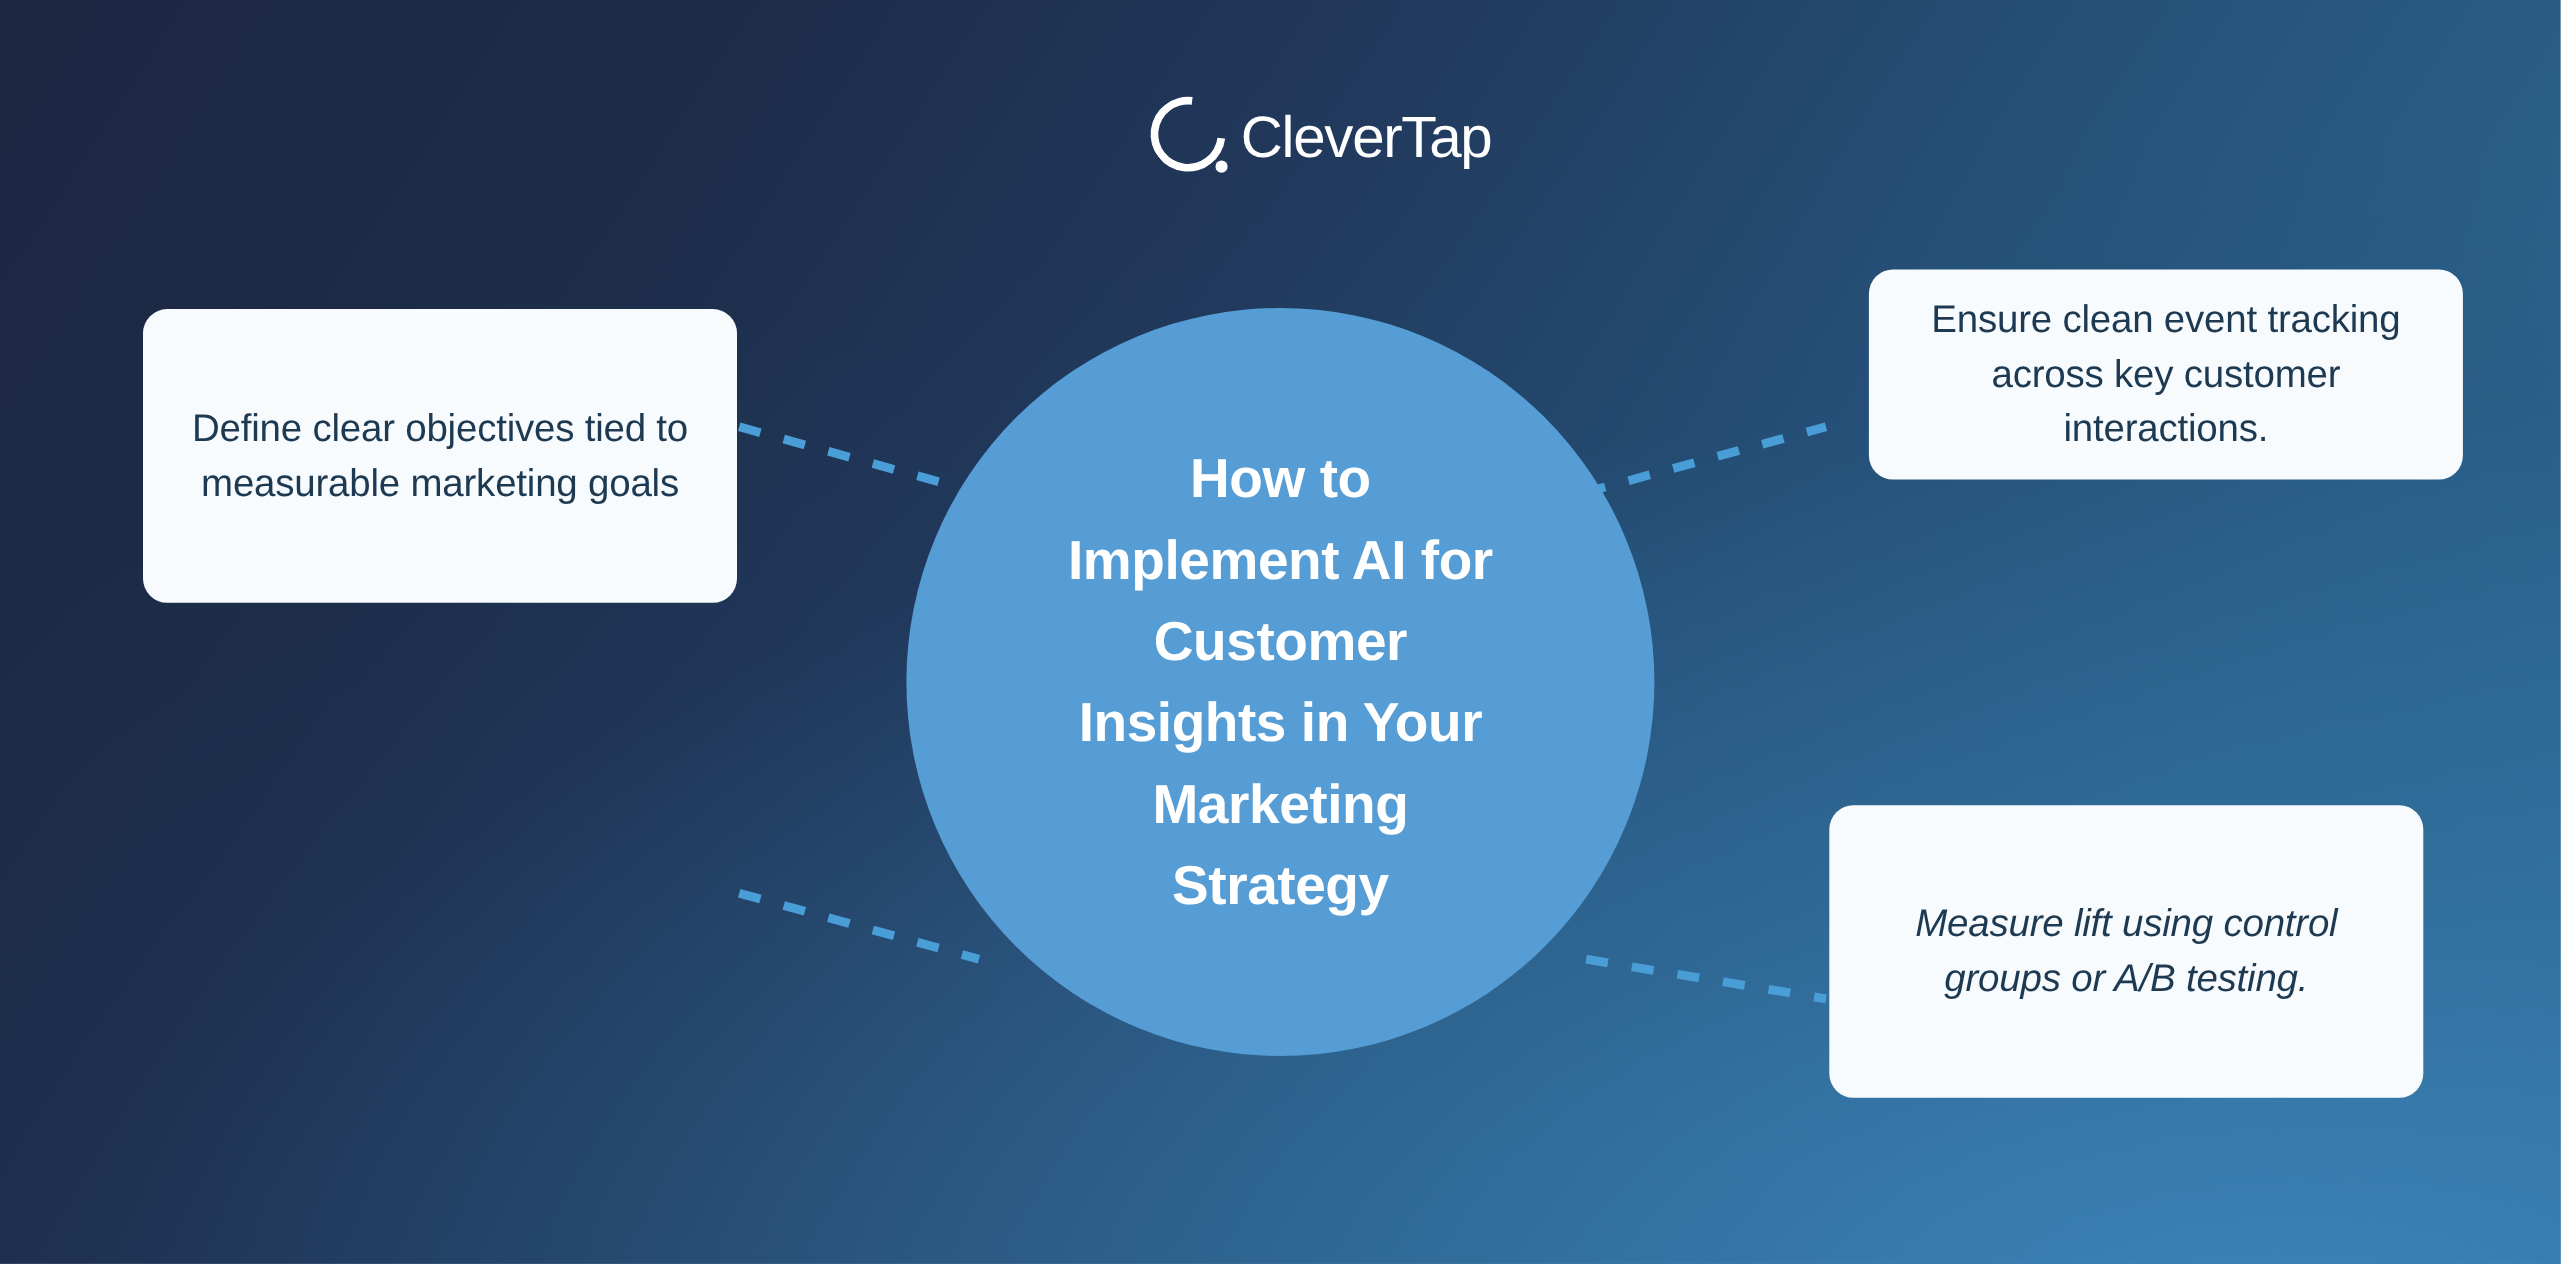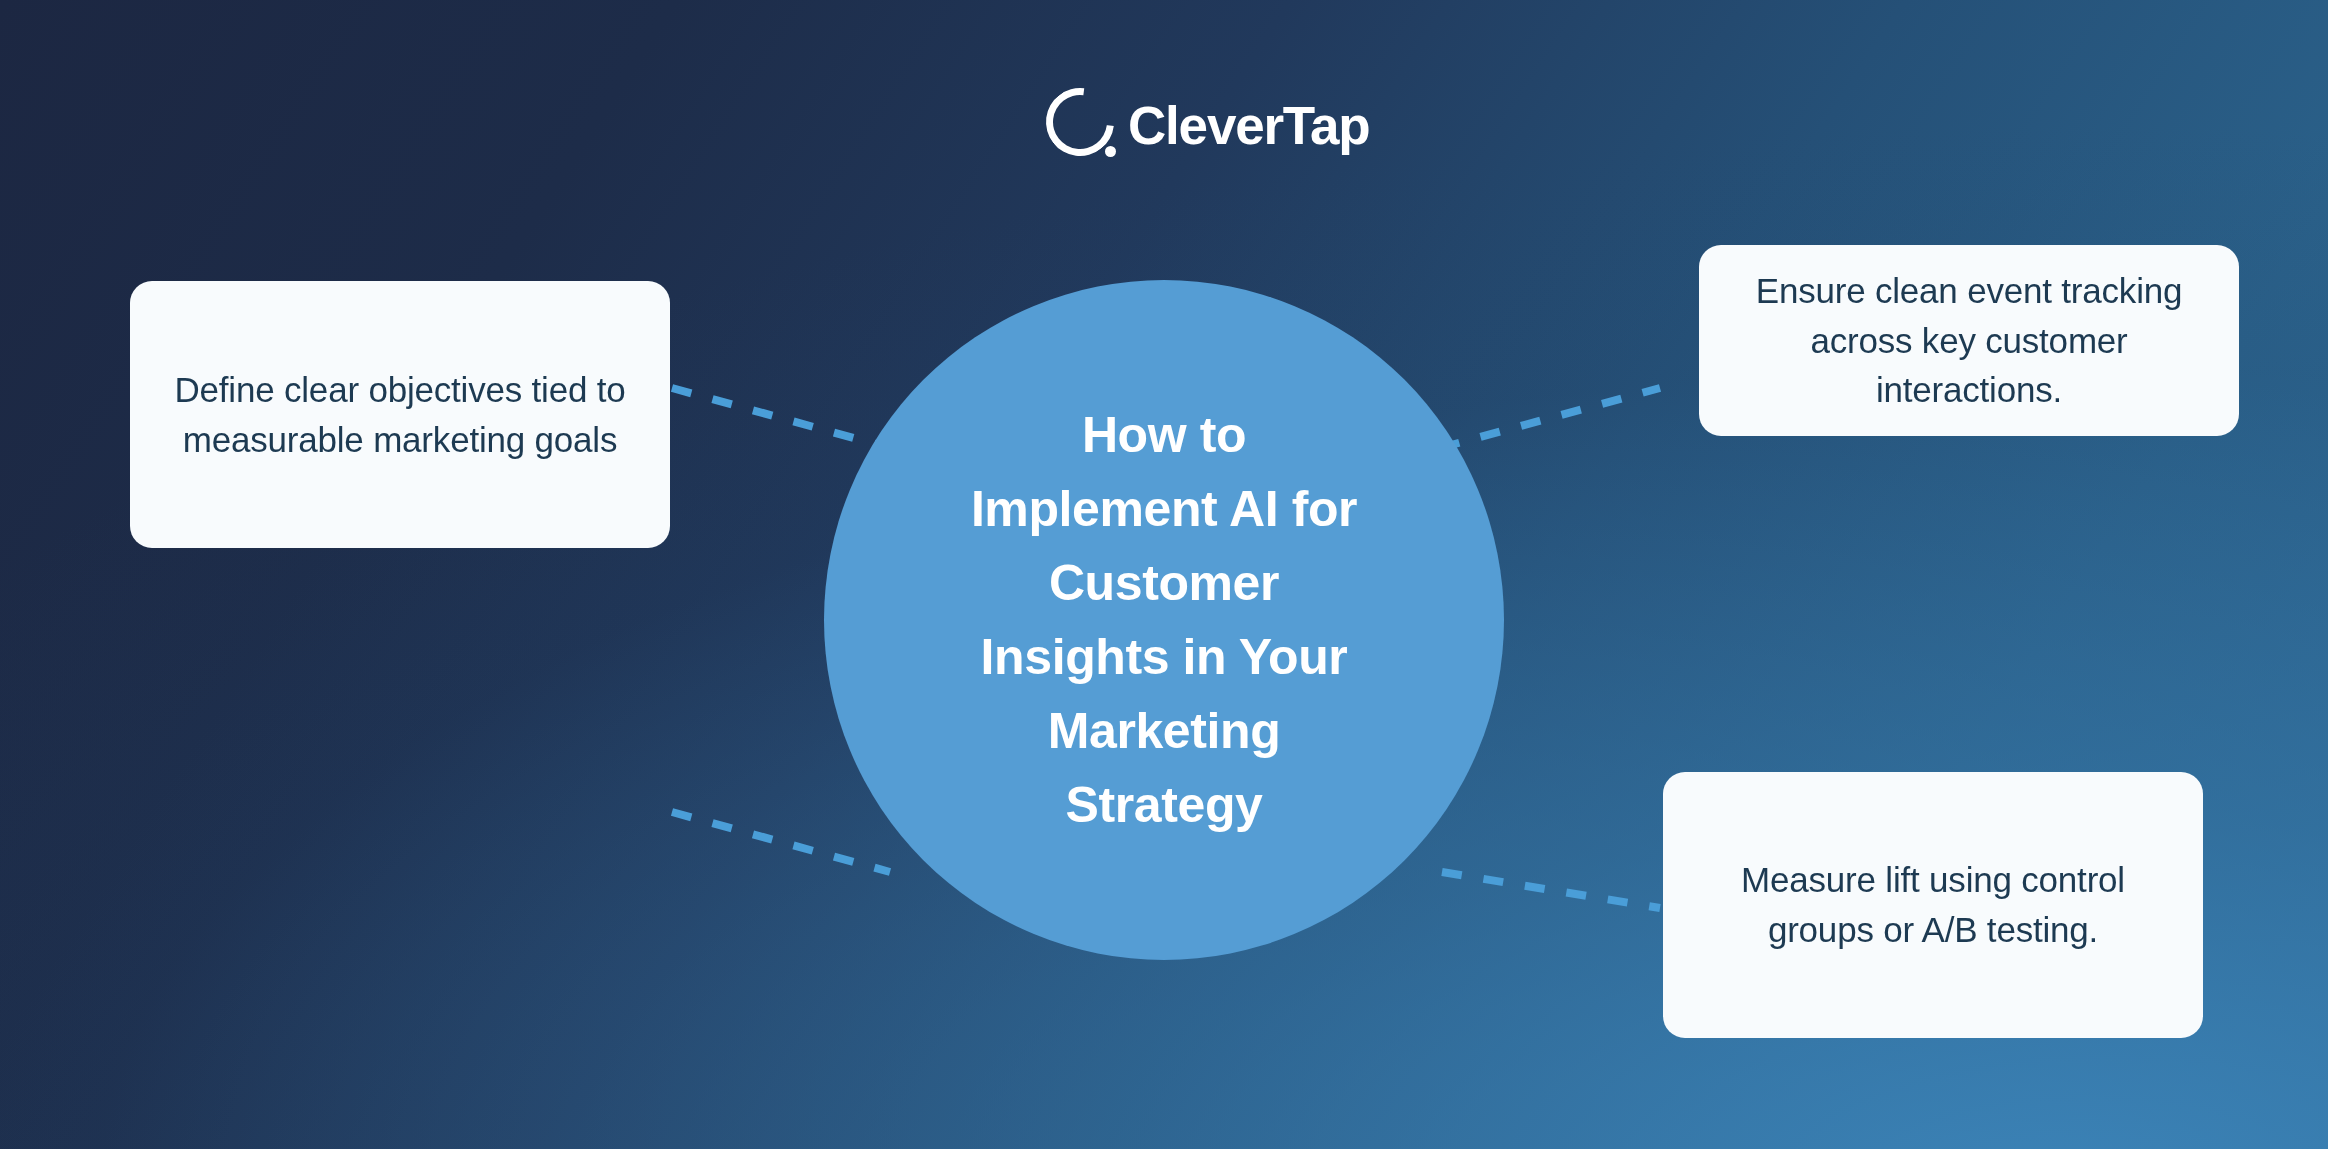--- a/index.html
+++ b/index.html
@@ -43,21 +43,21 @@
   #logo-mark .dot{
     position:absolute;
     right:6px; bottom:9px;
     width:11px; height:11px;
     border-radius:50%;
     background:#ffffff;
   }
   #logo-word{
     color:#ffffff;
     font-size:53px;
-    font-weight:700;
+    font-weight:400;
     letter-spacing:-1.2px;
     white-space:nowrap;
     line-height:1;
     margin-left:-4px;
   }
 
   
   #connectors{
     position:absolute;
     left:0; top:0;
@@ -100,21 +100,21 @@
   }
   .card p{
     color:#1d3a52;
     font-size:35px;
     line-height:1.42;
     letter-spacing:-0.2px;
   }
   #card-tl{ left:130px; top:245px;  width:540px; height:267px;margin-top:36px; }
   #card-tr{ left:1699px; top:245px; width:540px; height:191px; }
   #card-bl{ left:132px; top:752px;  width:538px; height:266px; }
-  #card-br{ left:1663px; top:772px; width:540px; height:266px; }
+  #card-br{ left:1663px; top:732px; width:540px; height:266px;font-style:italic; }
 </style>
 </head>
 <body>
 
 <div id="canvas">
 
   <svg id="connectors" viewBox="0 0 2328 1149" width="2328" height="1149">
     <g stroke="#4a9ed8" stroke-width="8" stroke-dasharray="20 22" stroke-linecap="butt" fill="none">
       <line x1="672" y1="388" x2="890" y2="448"></line>
       <line x1="1440" y1="448" x2="1660" y2="388"></line>

